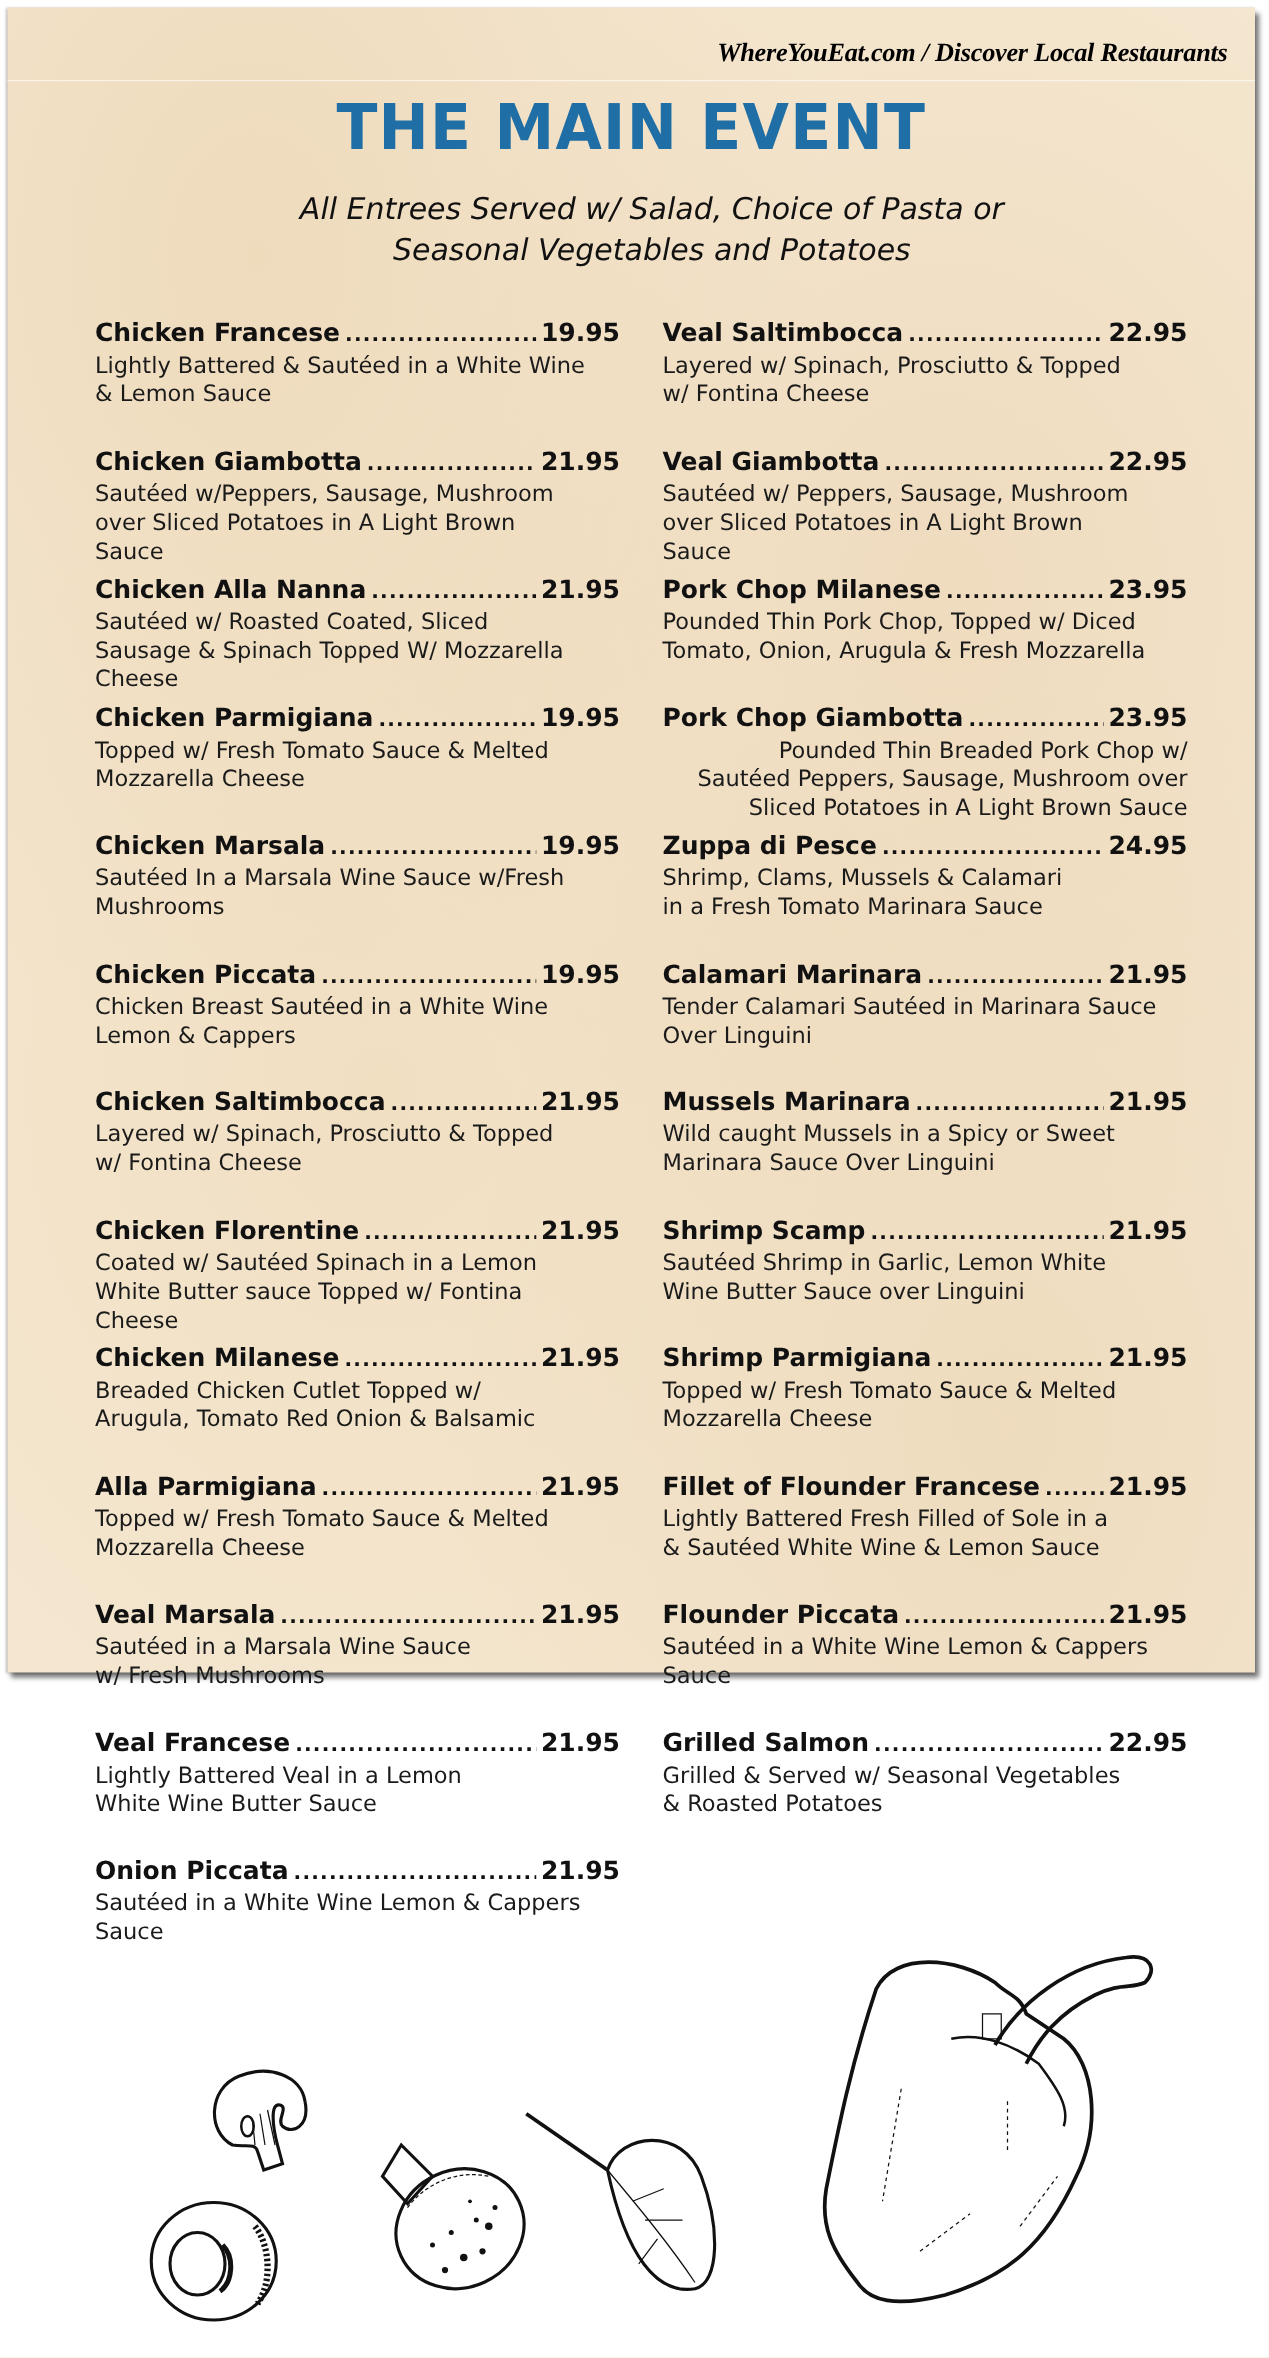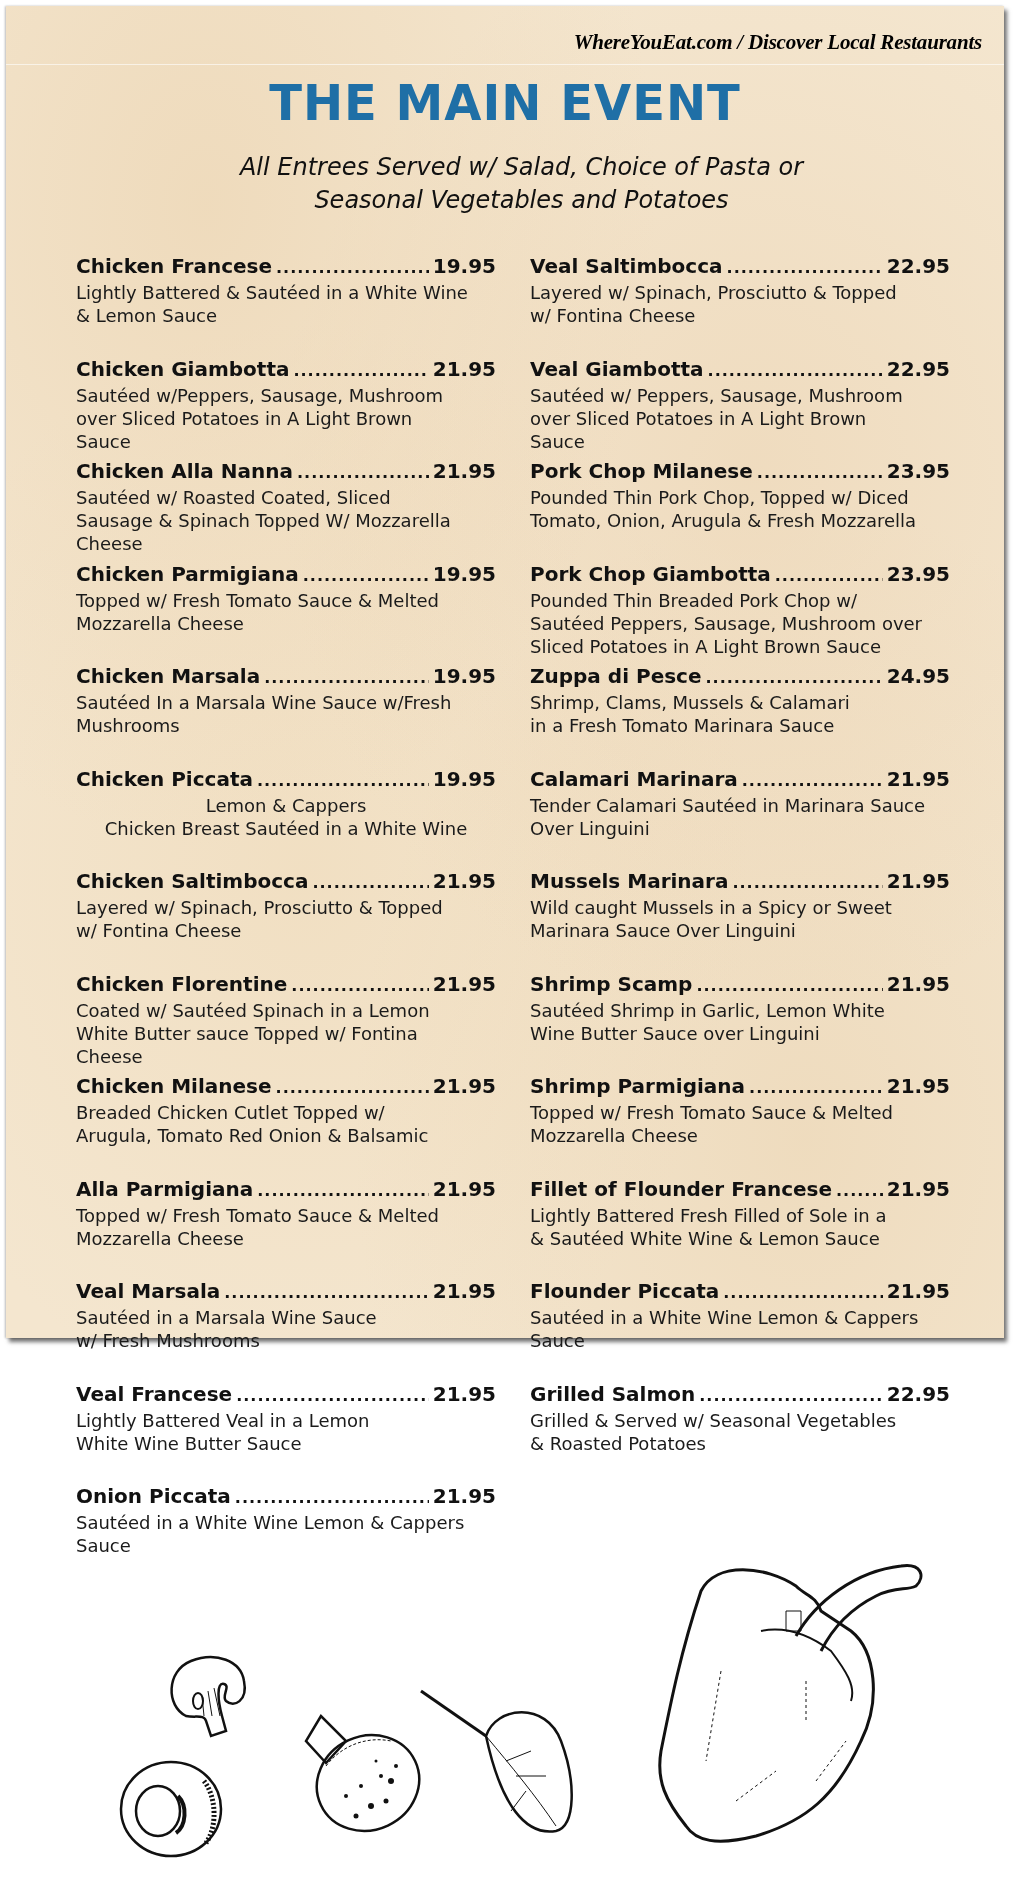--- a/index.html
+++ b/index.html
@@ -117,29 +117,29 @@
         <div class="item-head">
           <span class="item-name">Chicken Marsala</span>
           <span class="leader"></span>
           <span class="item-price">19.95</span>
         </div>
         <div class="item-desc">
           <div>Sautéed In a Marsala Wine Sauce w/Fresh</div>
           <div>Mushrooms</div>
         </div>
       </div>
-      <div class="item" style="top: 513px; text-align: center;">
+      <div class="item" style="top: 513px;">
         <div class="item-head">
           <span class="item-name">Chicken Piccata</span>
           <span class="leader"></span>
           <span class="item-price">19.95</span>
         </div>
         <div class="item-desc">
+          <div>Chicken Breast Sautéed in a White Wine</div>
           <div>Lemon &amp; Cappers</div>
-          <div>Chicken Breast Sautéed in a White Wine</div>
         </div>
       </div>
       <div class="item" style="top: 615px;">
         <div class="item-head">
           <span class="item-name">Chicken Saltimbocca</span>
           <span class="leader"></span>
           <span class="item-price">21.95</span>
         </div>
         <div class="item-desc">
           <div>Layered w/ Spinach, Prosciutto &amp; Topped</div>
@@ -242,21 +242,21 @@
         <div class="item-head">
           <span class="item-name">Pork Chop Milanese</span>
           <span class="leader"></span>
           <span class="item-price">23.95</span>
         </div>
         <div class="item-desc">
           <div>Pounded Thin Pork Chop, Topped w/ Diced</div>
           <div>Tomato, Onion, Arugula &amp; Fresh Mozzarella</div>
         </div>
       </div>
-      <div class="item" style="top: 308px;">
+      <div class="item" style="top: 308px; text-align: right;">
         <div class="item-head">
           <span class="item-name">Pork Chop Giambotta</span>
           <span class="leader"></span>
           <span class="item-price">23.95</span>
         </div>
         <div class="item-desc">
           <div>Pounded Thin Breaded Pork Chop w/</div>
           <div>Sautéed Peppers, Sausage, Mushroom over</div>
           <div>Sliced Potatoes in A Light Brown Sauce</div>
         </div>

